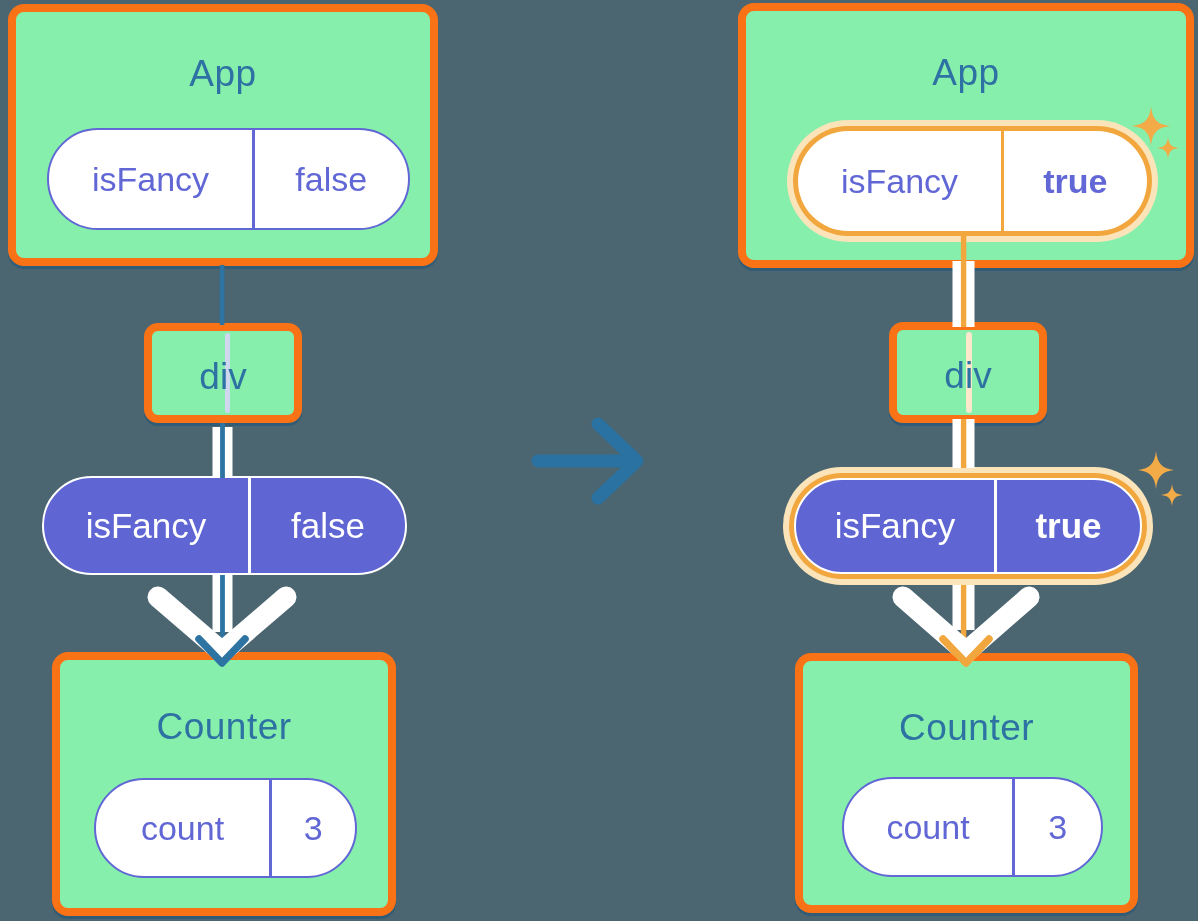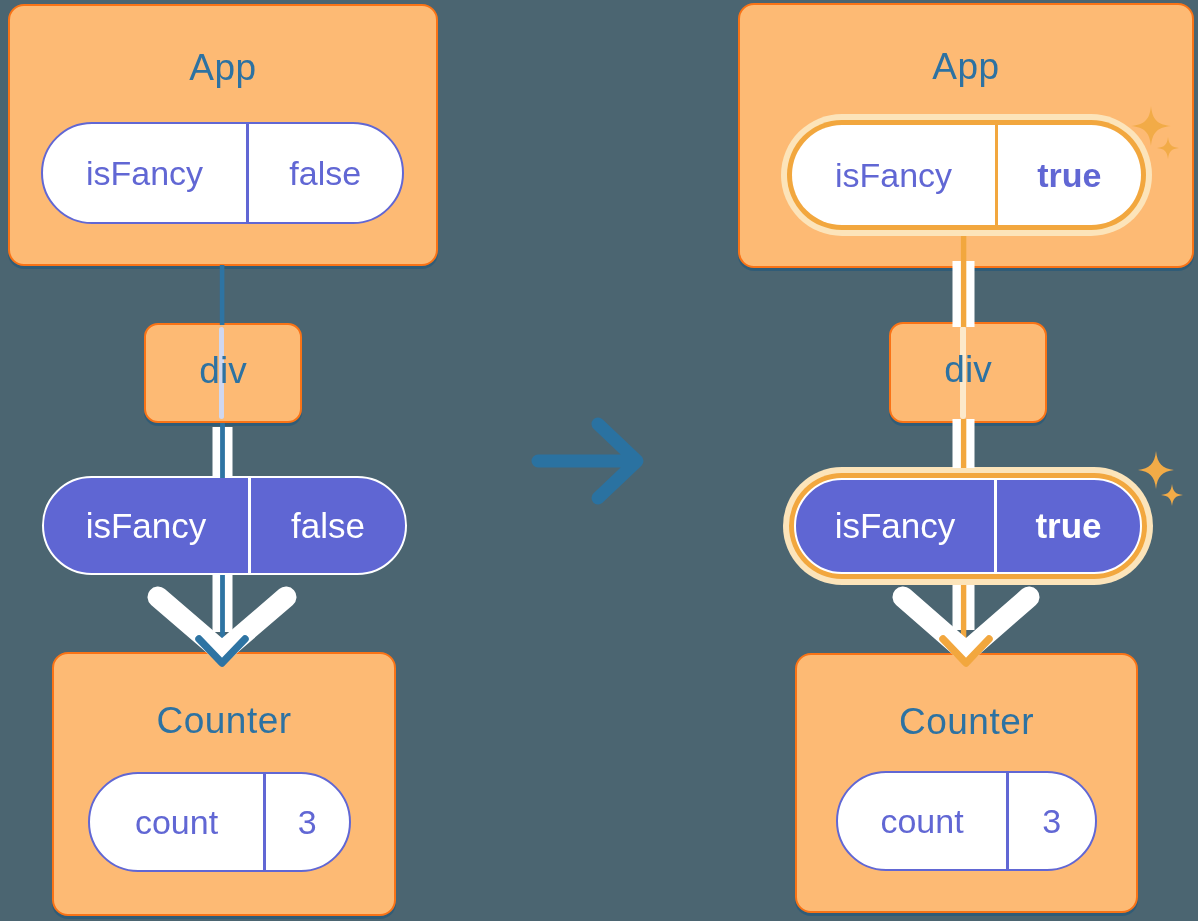--- a/index.html
+++ b/index.html
@@ -3,22 +3,22 @@
 <meta charset="utf-8">
 <style>
   html,body{margin:0;padding:0;background:#4b6571;}
   .canvas{
     position:relative;width:1198px;height:921px;overflow:hidden;
     background:#4b6571;
     font-family:"Liberation Sans",sans-serif;
     -webkit-font-smoothing:antialiased;
   }
   .card{
-    position:absolute;background:#fdba74;box-sizing:border-box;
-    border:2px solid #f97316;border-radius:16px;
+    position:absolute;background:#86efac;box-sizing:border-box;
+    border:8px solid #f97316;border-radius:16px;
     box-shadow:0 3px 0 rgba(27,86,124,.55);
   }
   .card-title{
     position:absolute;left:0;right:0;text-align:center;
     color:#2d72a2;font-size:37px;font-weight:500;letter-spacing:.5px;
   }
   .node-label{
     position:absolute;left:0;right:0;top:25px;text-align:center;
     color:#2d72a2;font-size:37px;font-weight:500;
   }

